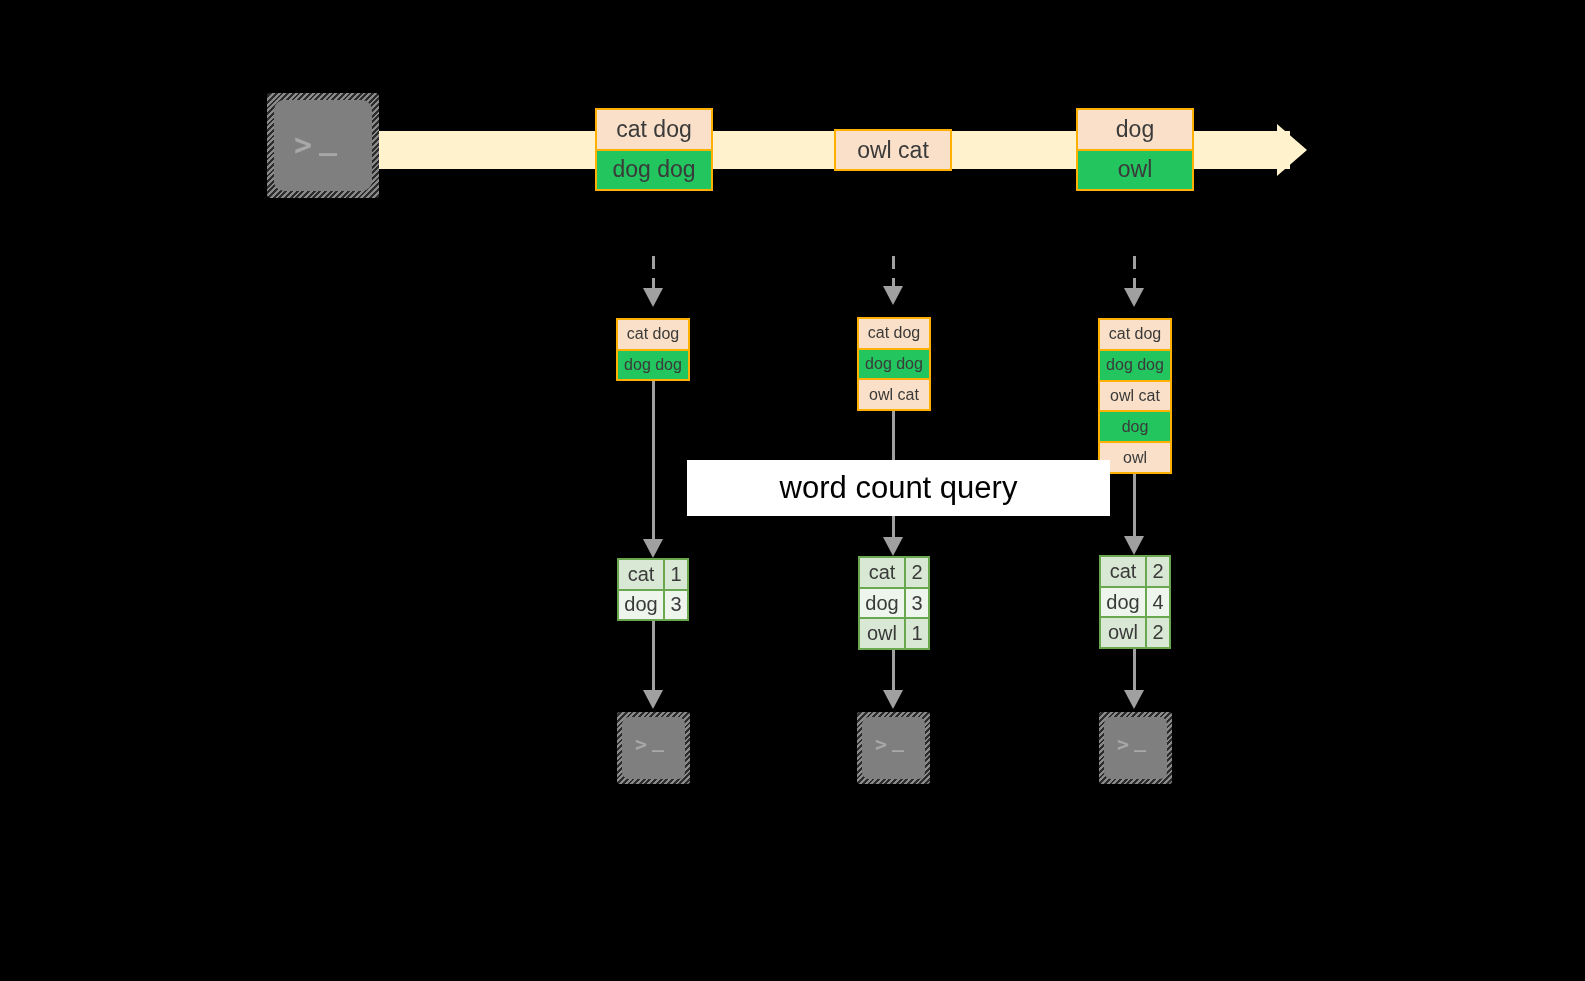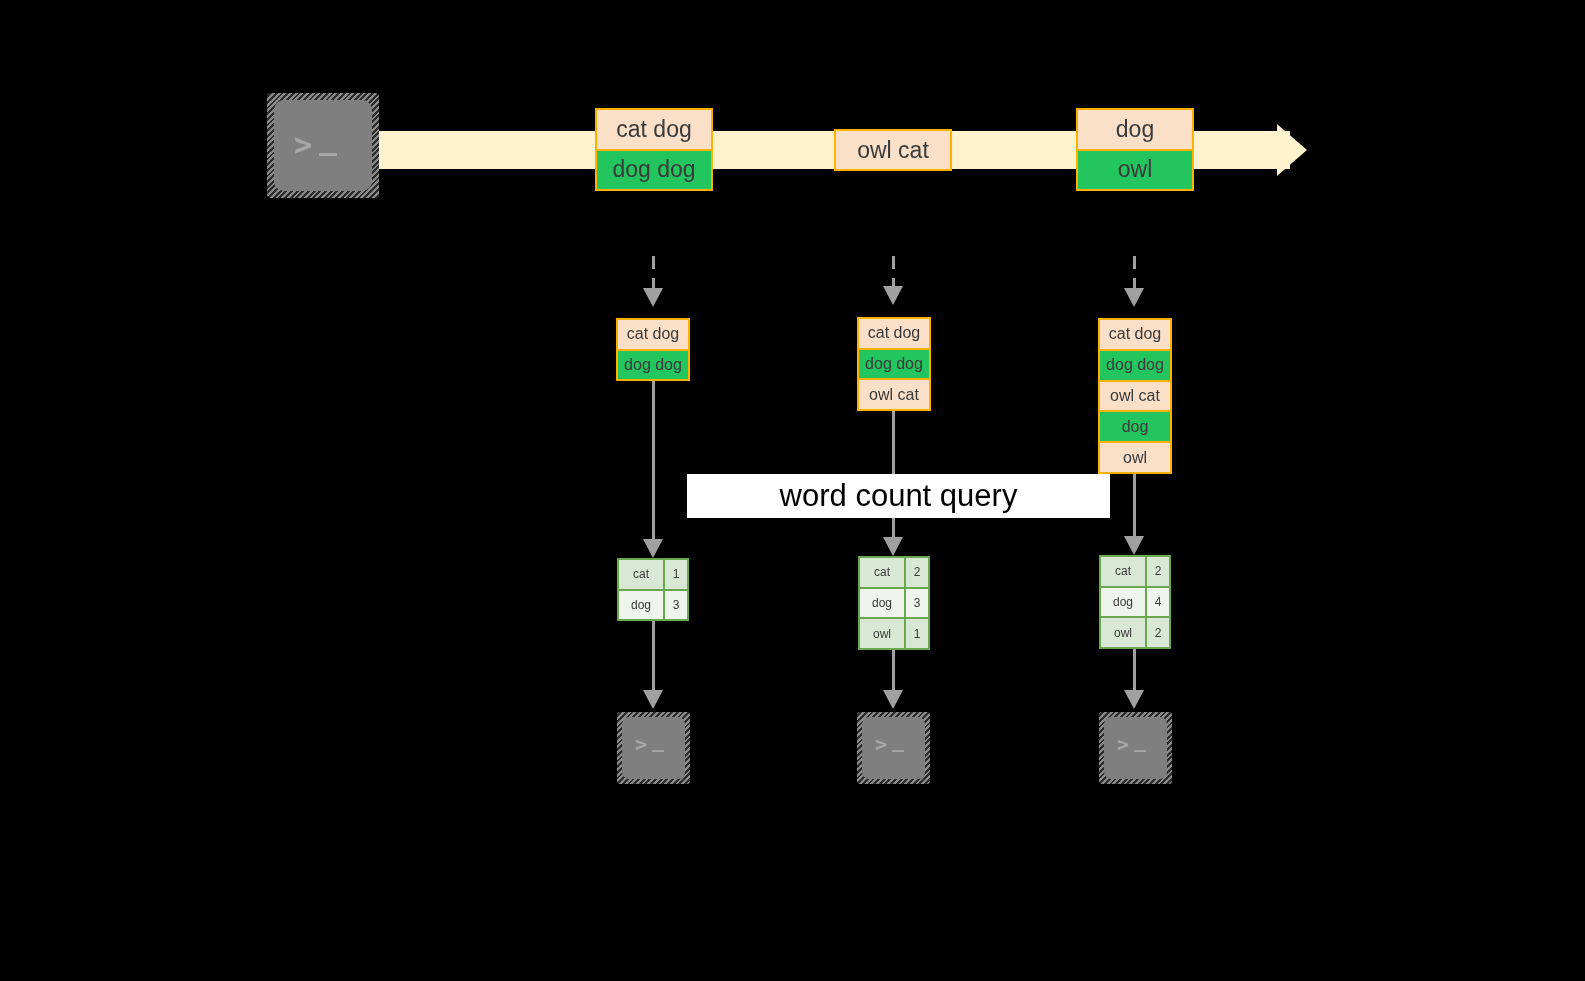--- a/index.html
+++ b/index.html
@@ -101,21 +101,21 @@
     display: flex;
     flex: 1 1 auto;
     box-sizing: border-box;
   }
   .res-row + .res-row { border-top: 2px solid #6aa84f; }
   .res-cell {
     box-sizing: border-box;
     display: flex;
     align-items: center;
     justify-content: center;
-    font-size: 12px;
+    font-size: 20px;
     color: #3a3a3a;
     background: #eef5ec;
   }
   .res-cell.word { flex: 0 0 44px; }
   .res-cell.count {
     flex: 1 1 auto;
     border-left: 2px solid #6aa84f;
   }
   .res-row.shade .res-cell { background: #d9e8d4; }
 
@@ -282,17 +282,17 @@
   <div class="conn" style="left:1133px; top:649px; height:49px;"></div>
   <div class="conn-head" style="left:1124px; top:690px;"></div>
 
   <div class="terminal small" style="left:1099px; top:712px; width:73px; height:72px;">
     <div class="screen">
       <span class="prompt-glyph" style="left:13px; top:17px; font-size:20px;">&gt;</span>
       <span class="prompt-glyph" style="left:30px; top:13px; font-size:20px;">_</span>
     </div>
   </div>
 
-  <div class="query-banner" style="left:687px; top:474px; width:423px; height:44px;">
+  <div class="query-banner" style="left:687px; top:460px; width:423px; height:56px;">
     <span>word count query</span>
   </div>
 
 </div>
 
 </body></html>

